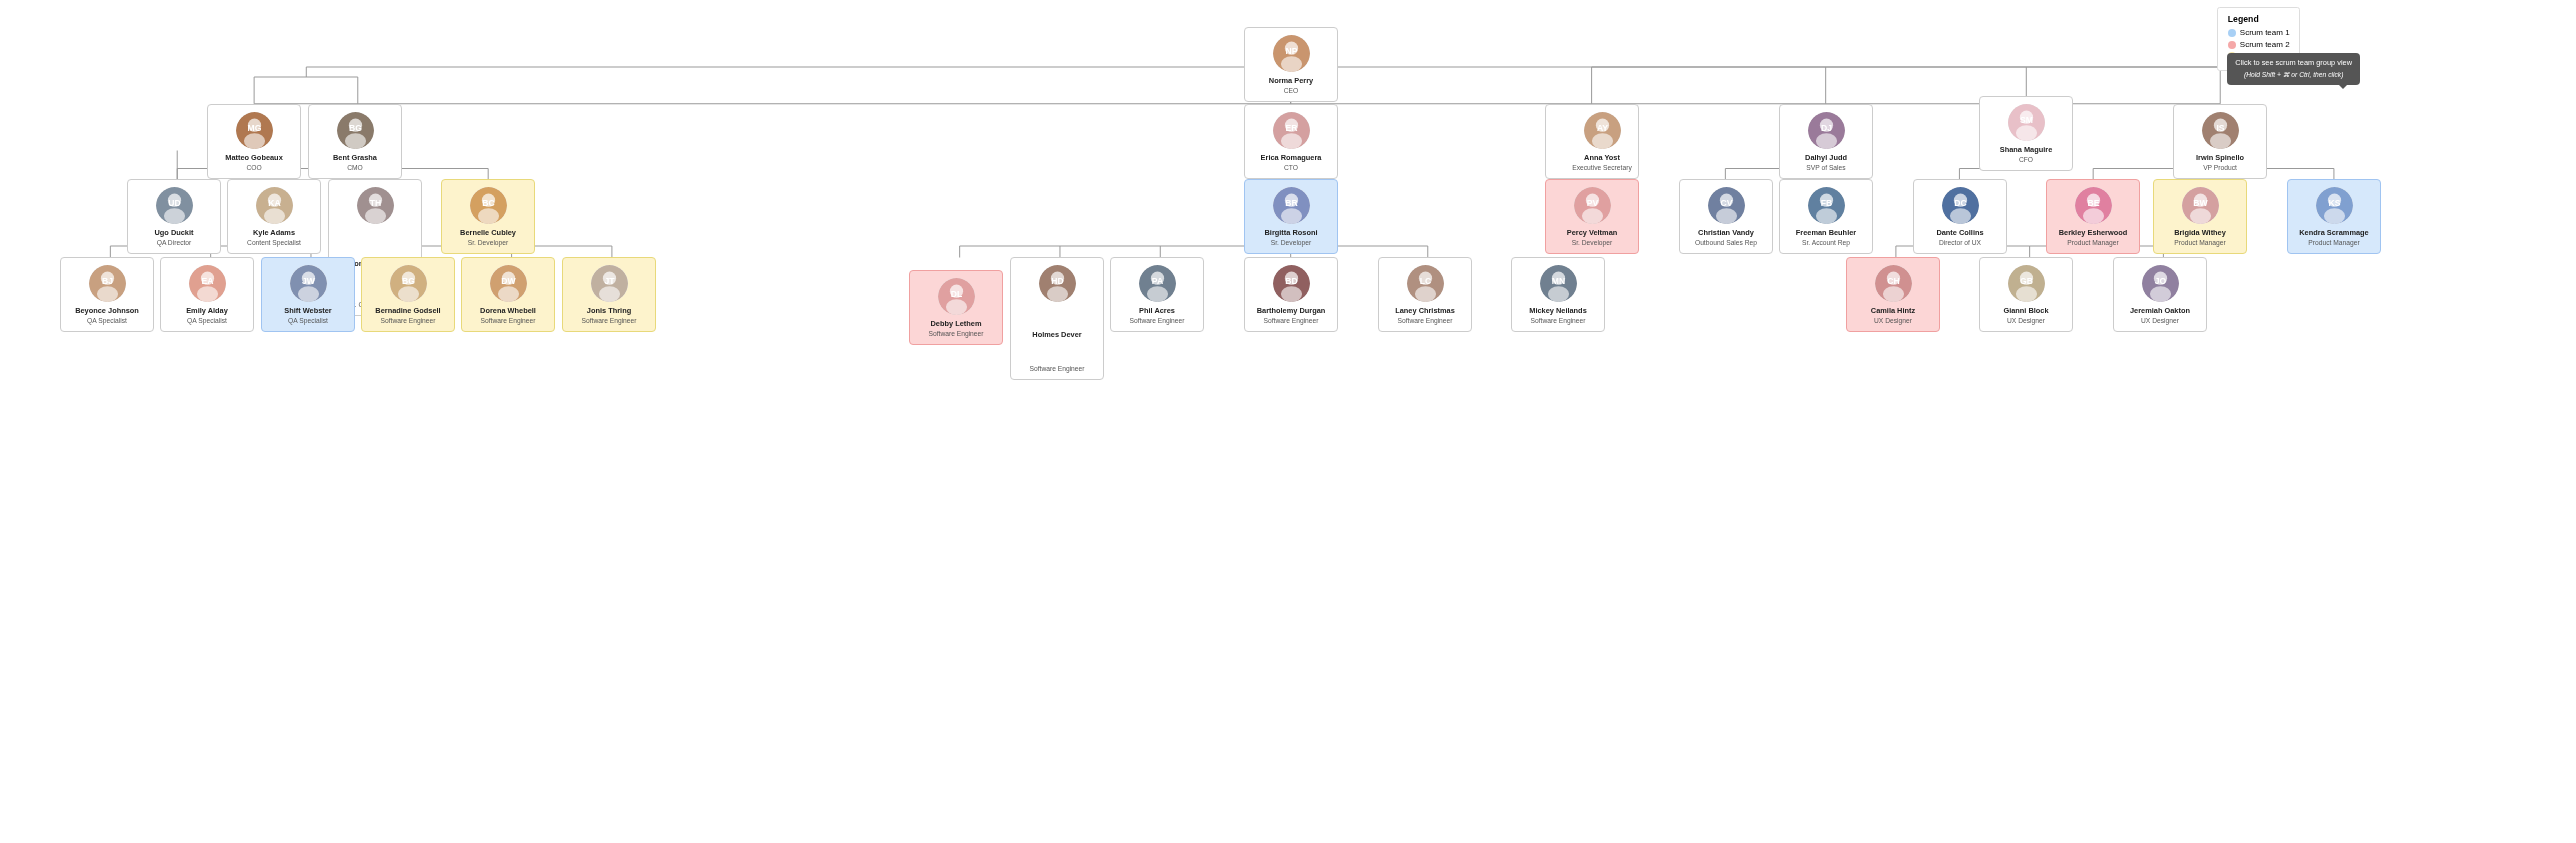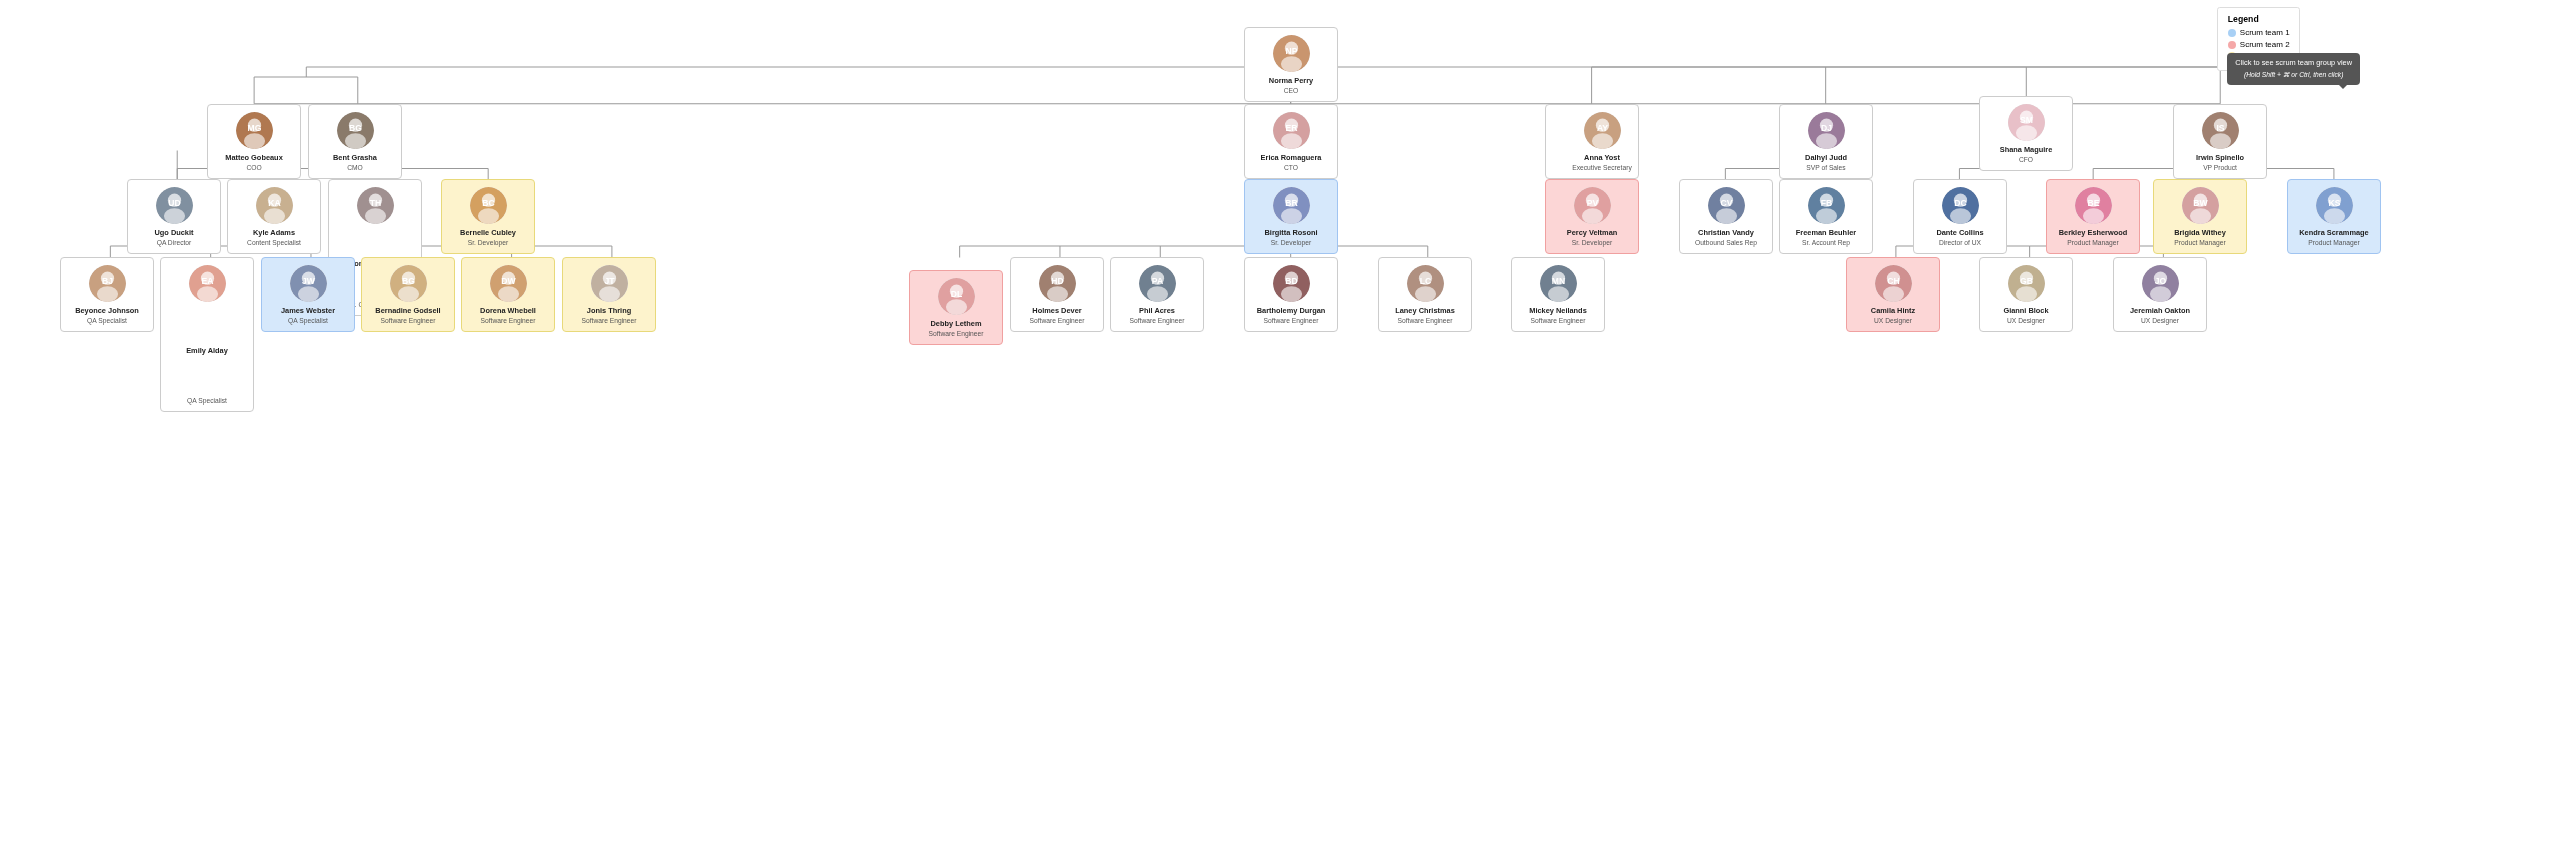--- a/index.html
+++ b/index.html
@@ -490,42 +490,42 @@
         <svg viewBox="0 0 56 56" xmlns="http://www.w3.org/2000/svg" style="font-size:11px">
     <circle cx="28" cy="28" r="28" fill="#c8a080"></circle>
     <circle cx="28" cy="20" r="10" fill="rgba(255,255,255,0.7)"></circle>
     <ellipse cx="28" cy="44" rx="16" ry="12" fill="rgba(255,255,255,0.6)"></ellipse>
     <text x="28" y="32" text-anchor="middle" fill="white" font-size="13" font-weight="bold" dy="-4">BJ</text>
   </svg>
       </div>
       <div class="node-name">Beyonce Johnson</div>
       <div class="node-title">QA Specialist</div>
     </div>
-    <div class="node " style="left: 160px; top: 257px; gap: 40px;">
+    <div class="node " style="left: 160px; top: 257px;">
       <div class="avatar">
         <svg viewBox="0 0 56 56" xmlns="http://www.w3.org/2000/svg" style="font-size:11px">
     <circle cx="28" cy="28" r="28" fill="#e0a090"></circle>
     <circle cx="28" cy="20" r="10" fill="rgba(255,255,255,0.7)"></circle>
     <ellipse cx="28" cy="44" rx="16" ry="12" fill="rgba(255,255,255,0.6)"></ellipse>
     <text x="28" y="32" text-anchor="middle" fill="white" font-size="13" font-weight="bold" dy="-4">EA</text>
   </svg>
       </div>
       <div class="node-name">Emily Alday</div>
       <div class="node-title">QA Specialist</div>
     </div>
     <div class="node blue-bg" style="left: 261px; top: 257px;">
       <div class="avatar">
         <svg viewBox="0 0 56 56" xmlns="http://www.w3.org/2000/svg" style="font-size:11px">
     <circle cx="28" cy="28" r="28" fill="#8090b0"></circle>
     <circle cx="28" cy="20" r="10" fill="rgba(255,255,255,0.7)"></circle>
     <ellipse cx="28" cy="44" rx="16" ry="12" fill="rgba(255,255,255,0.6)"></ellipse>
     <text x="28" y="32" text-anchor="middle" fill="white" font-size="13" font-weight="bold" dy="-4">JW</text>
   </svg>
       </div>
-      <div class="node-name">James Webster</div>
+      <div class="node-name">Shift Webster</div>
       <div class="node-title">QA Specialist</div>
     </div>
     <div class="node yellow-bg" style="left: 361px; top: 257px;">
       <div class="avatar">
         <svg viewBox="0 0 56 56" xmlns="http://www.w3.org/2000/svg" style="font-size:11px">
     <circle cx="28" cy="28" r="28" fill="#d0b080"></circle>
     <circle cx="28" cy="20" r="10" fill="rgba(255,255,255,0.7)"></circle>
     <ellipse cx="28" cy="44" rx="16" ry="12" fill="rgba(255,255,255,0.6)"></ellipse>
     <text x="28" y="32" text-anchor="middle" fill="white" font-size="13" font-weight="bold" dy="-4">BG</text>
   </svg>
@@ -562,21 +562,21 @@
         <svg viewBox="0 0 56 56" xmlns="http://www.w3.org/2000/svg" style="font-size:11px">
     <circle cx="28" cy="28" r="28" fill="#e0a0a0"></circle>
     <circle cx="28" cy="20" r="10" fill="rgba(255,255,255,0.7)"></circle>
     <ellipse cx="28" cy="44" rx="16" ry="12" fill="rgba(255,255,255,0.6)"></ellipse>
     <text x="28" y="32" text-anchor="middle" fill="white" font-size="13" font-weight="bold" dy="-4">DL</text>
   </svg>
       </div>
       <div class="node-name">Debby Lethem</div>
       <div class="node-title">Software Engineer</div>
     </div>
-    <div class="node " style="left: 1010px; top: 257px;">
+    <div class="node " style="left: 1010px; top: 257px; gap: 24px;">
       <div class="avatar">
         <svg viewBox="0 0 56 56" xmlns="http://www.w3.org/2000/svg" style="font-size:11px">
     <circle cx="28" cy="28" r="28" fill="#a08070"></circle>
     <circle cx="28" cy="20" r="10" fill="rgba(255,255,255,0.7)"></circle>
     <ellipse cx="28" cy="44" rx="16" ry="12" fill="rgba(255,255,255,0.6)"></ellipse>
     <text x="28" y="32" text-anchor="middle" fill="white" font-size="13" font-weight="bold" dy="-4">HD</text>
   </svg>
       </div>
       <div class="node-name">Holmes Dever</div>
       <div class="node-title">Software Engineer</div>

